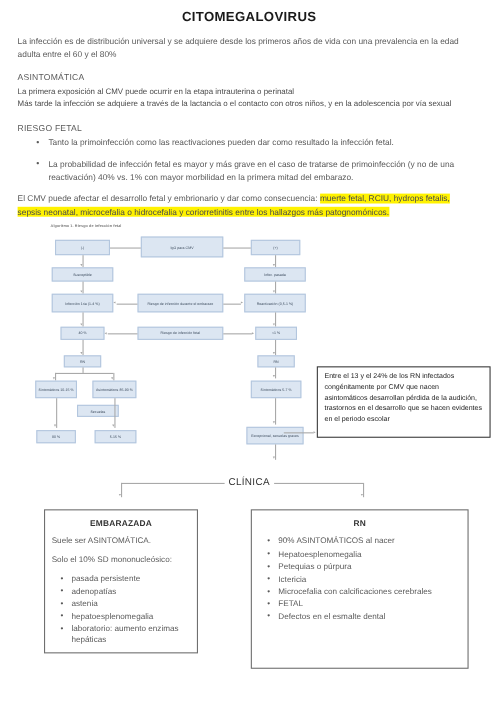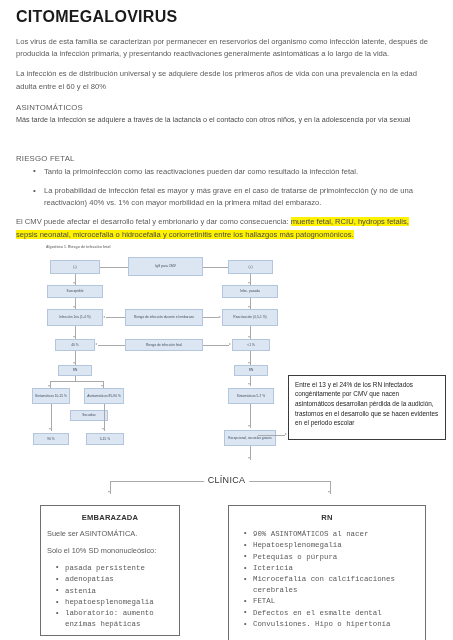--- a/index.html
+++ b/index.html
@@ -9,21 +9,22 @@
     height: 640px;
     background: #ffffff;
     font-family: "Liberation Sans", sans-serif;
     color: #4a4a4a;
     overflow: hidden;
     position: relative;
   }
   .page { width: 453px; height: 640px; padding: 0 16px; position: relative; }
 
   .doc-title {
-    font-size: 16px;
+    text-align: center;
+    font-size: 12px;
     font-weight: bold;
     color: #1a1a1a;
     letter-spacing: .3px;
     margin: 8px 0 10px 0;
   }
 
   p.para {
     font-size: 7.6px;
     line-height: 12.2px;
     margin: 0 0 8px 0;
@@ -138,44 +139,43 @@
     line-height: 10px;
     color: #5a5a5a;
   }
   .cbox ul { margin: 0; padding: 0 0 0 18px; list-style: none; }
   .cbox ul li {
     font-size: 7.4px;
     line-height: 10.4px;
     color: #5a5a5a;
     position: relative;
     margin-bottom: 1px;
-    font-family: Liberation Mono, monospace;
   }
   .cbox ul li:before {
     content: "•";
     position: absolute;
     left: -10px;
     top: -0.5px;
     color: #5a5a5a;
   }
 </style>
 </head>
 <body>
 
 <div class="page">
 
   <div class="doc-title">CITOMEGALOVIRUS</div>
 
-  <p class="para">Los virus de esta familia se caracterizan por permanecer en reservorios del organismo como infección latente, después de producida la infección primaria, y presentando reactivaciones generalmente asintomáticas a lo largo de la vida.</p>
   <p class="para">La infección es de distribución universal y se adquiere desde los primeros años de vida con una prevalencia en la edad adulta entre el 60 y el 80%</p>
 
-  <div class="section-head">ASINTOMÁTICOS</div>
+  <div class="section-head">ASINTOMÁTICA</div>
+  <p class="tight">La primera exposición al CMV puede ocurrir en la etapa intrauterina o perinatal</p>
   <p class="tight">Más tarde la infección se adquiere a través de la lactancia o el contacto con otros niños, y en la adolescencia por vía sexual</p>
 
-  <div class="section-head" style="margin-top:29px;">RIESGO FETAL</div>
+  <div class="section-head" style="margin-top:13px;">RIESGO FETAL</div>
   <ul class="bullets">
     <li>Tanto la primoinfección como las reactivaciones pueden dar como resultado la infección fetal.</li>
     <li>La probabilidad de infección fetal es mayor y más grave en el caso de tratarse de primoinfección (y no de una reactivación) 40% vs. 1% con mayor morbilidad en la primera mitad del embarazo.</li>
   </ul>
 
   <p class="para" style="margin-bottom:0;"><span>El CMV puede afectar el desarrollo fetal y embrionario y dar como consecuencia:</span> <span class="hl">muerte fetal, RCIU, hydrops fetalis,</span><br><span class="hl">sepsis neonatal, microcefalia o hidrocefalia y coriorretinitis entre los hallazgos más patognomónicos.</span></p>
 
   <div class="fig-caption">Algoritmo 1. Riesgo de infección fetal</div>
 
   <div class="flow">
@@ -292,19 +292,18 @@
     <div class="cbox" style="left:228px; top:0; width:198px; height:145px;">
       <h4>RN</h4>
       <ul>
         <li>90% ASINTOMÁTICOS al nacer</li>
         <li>Hepatoesplenomegalia</li>
         <li>Petequias o púrpura</li>
         <li>Ictericia</li>
         <li>Microcefalia con calcificaciones cerebrales</li>
         <li>FETAL</li>
         <li>Defectos en el esmalte dental</li>
-        <li>Convulsiones. Hipo o hipertonía</li>
 
       </ul>
     </div>
   </div>
 
 </div>
 
 </body></html>

